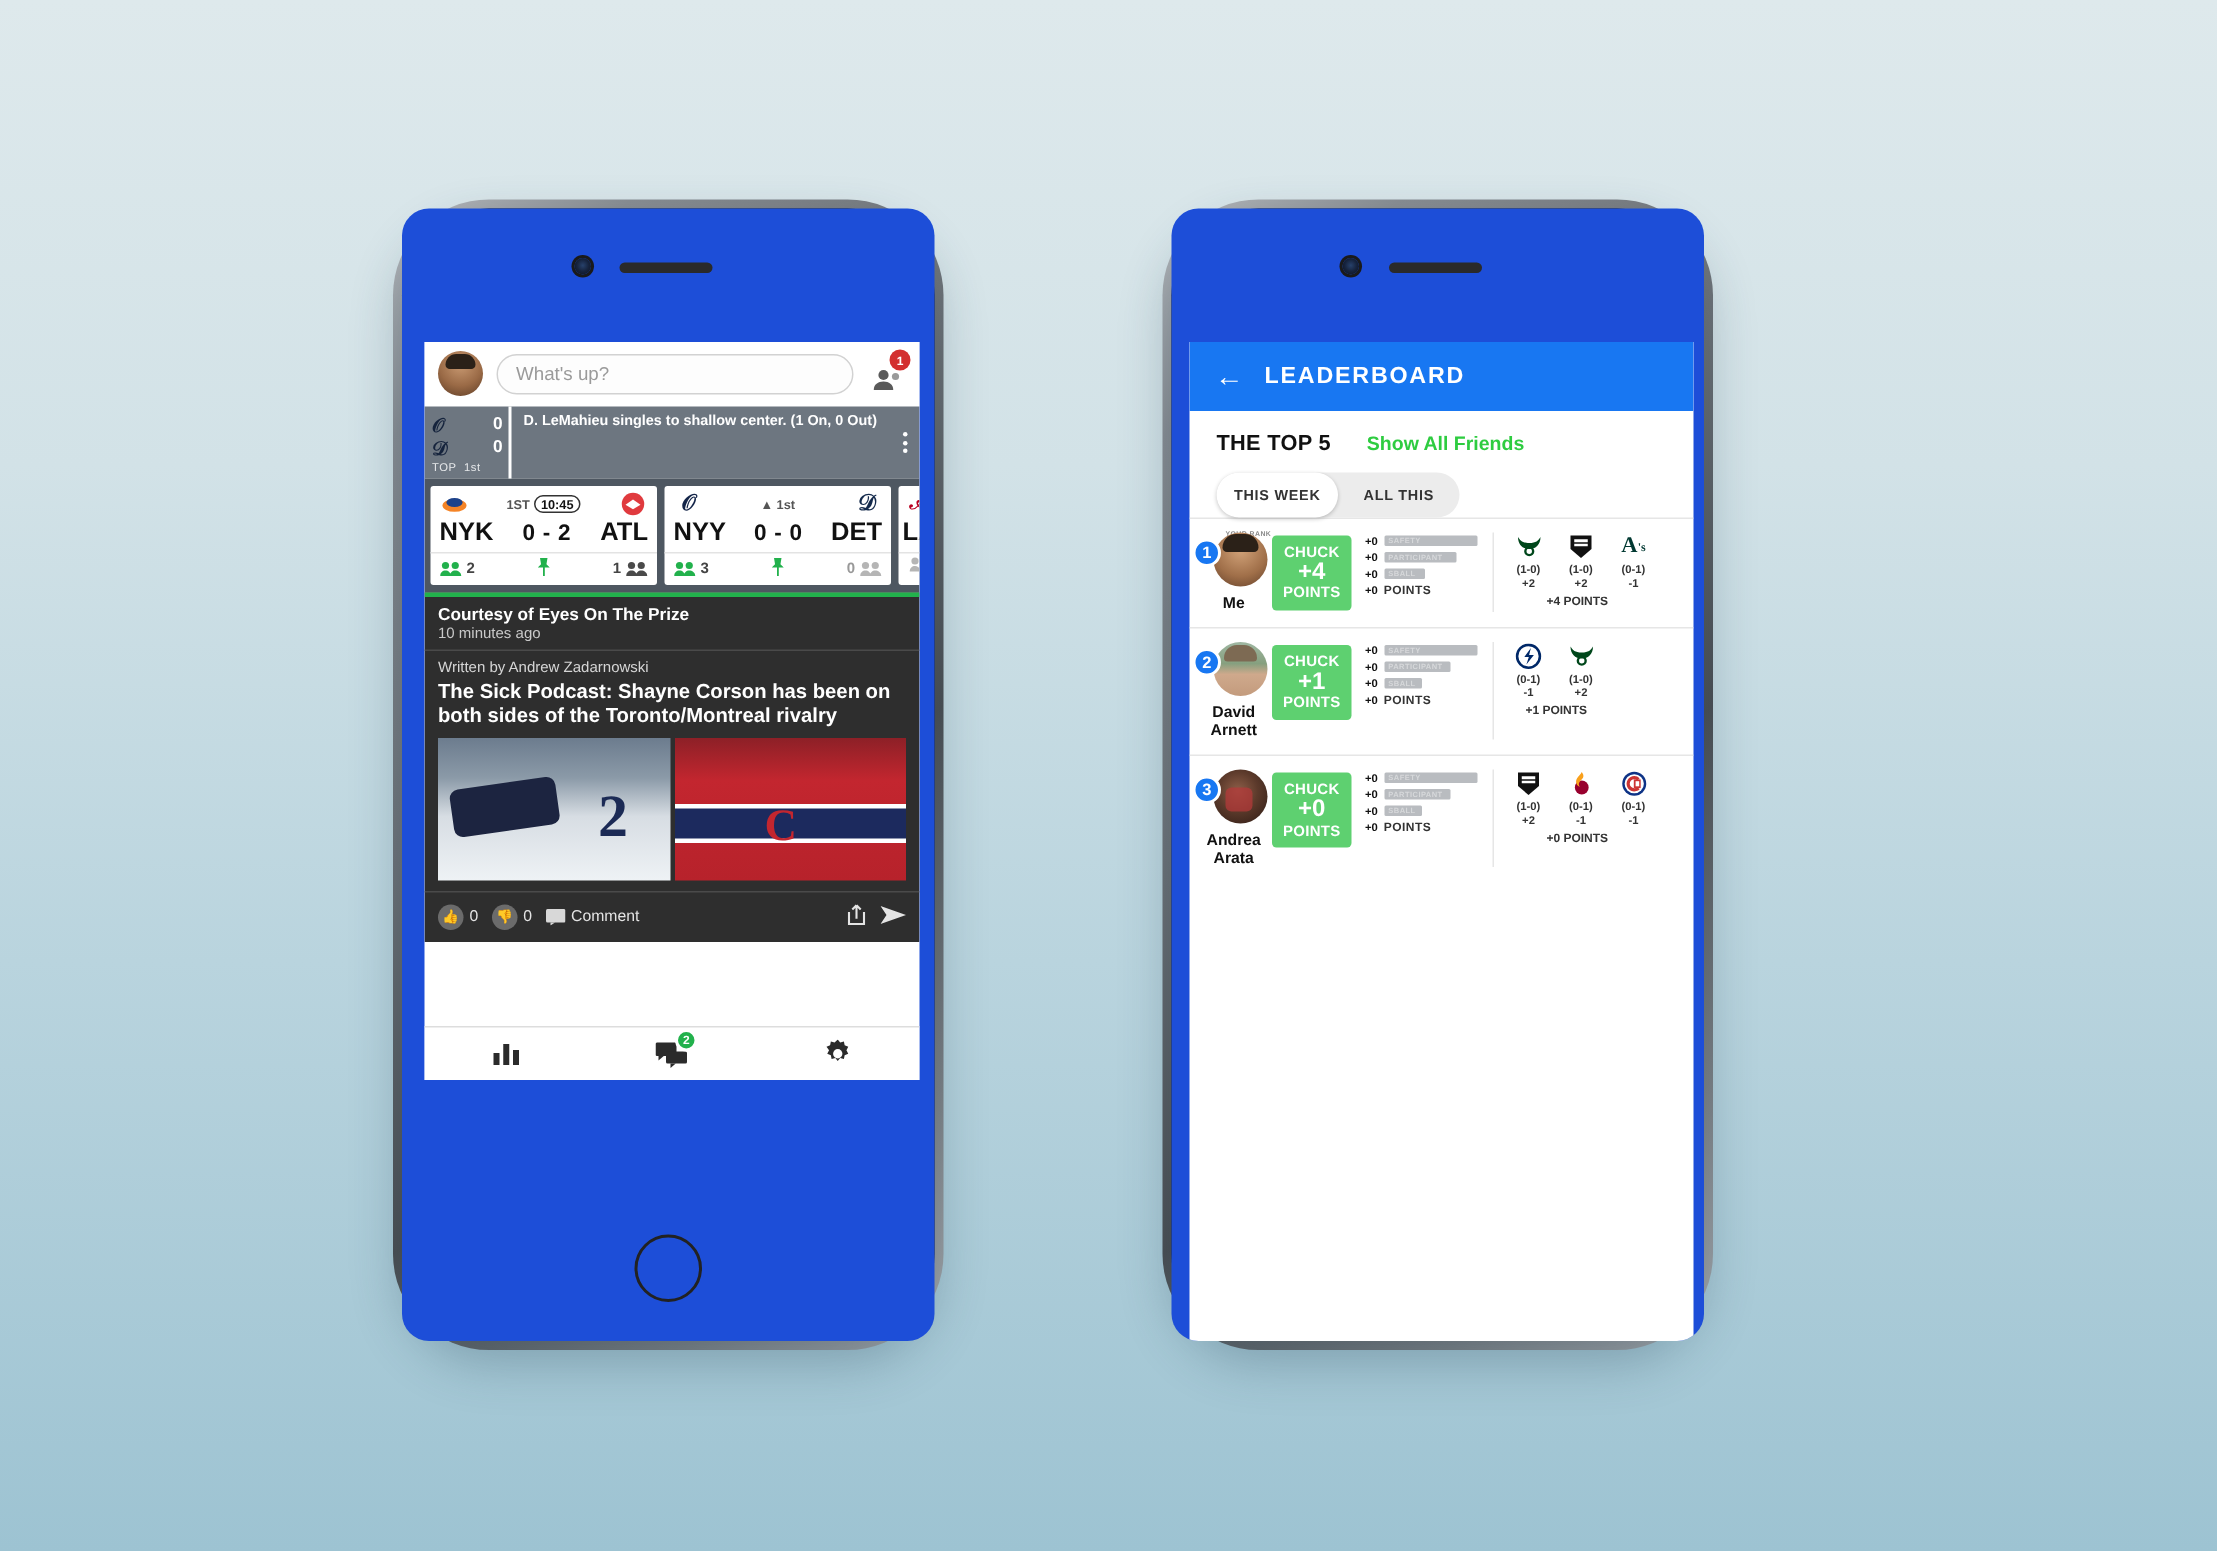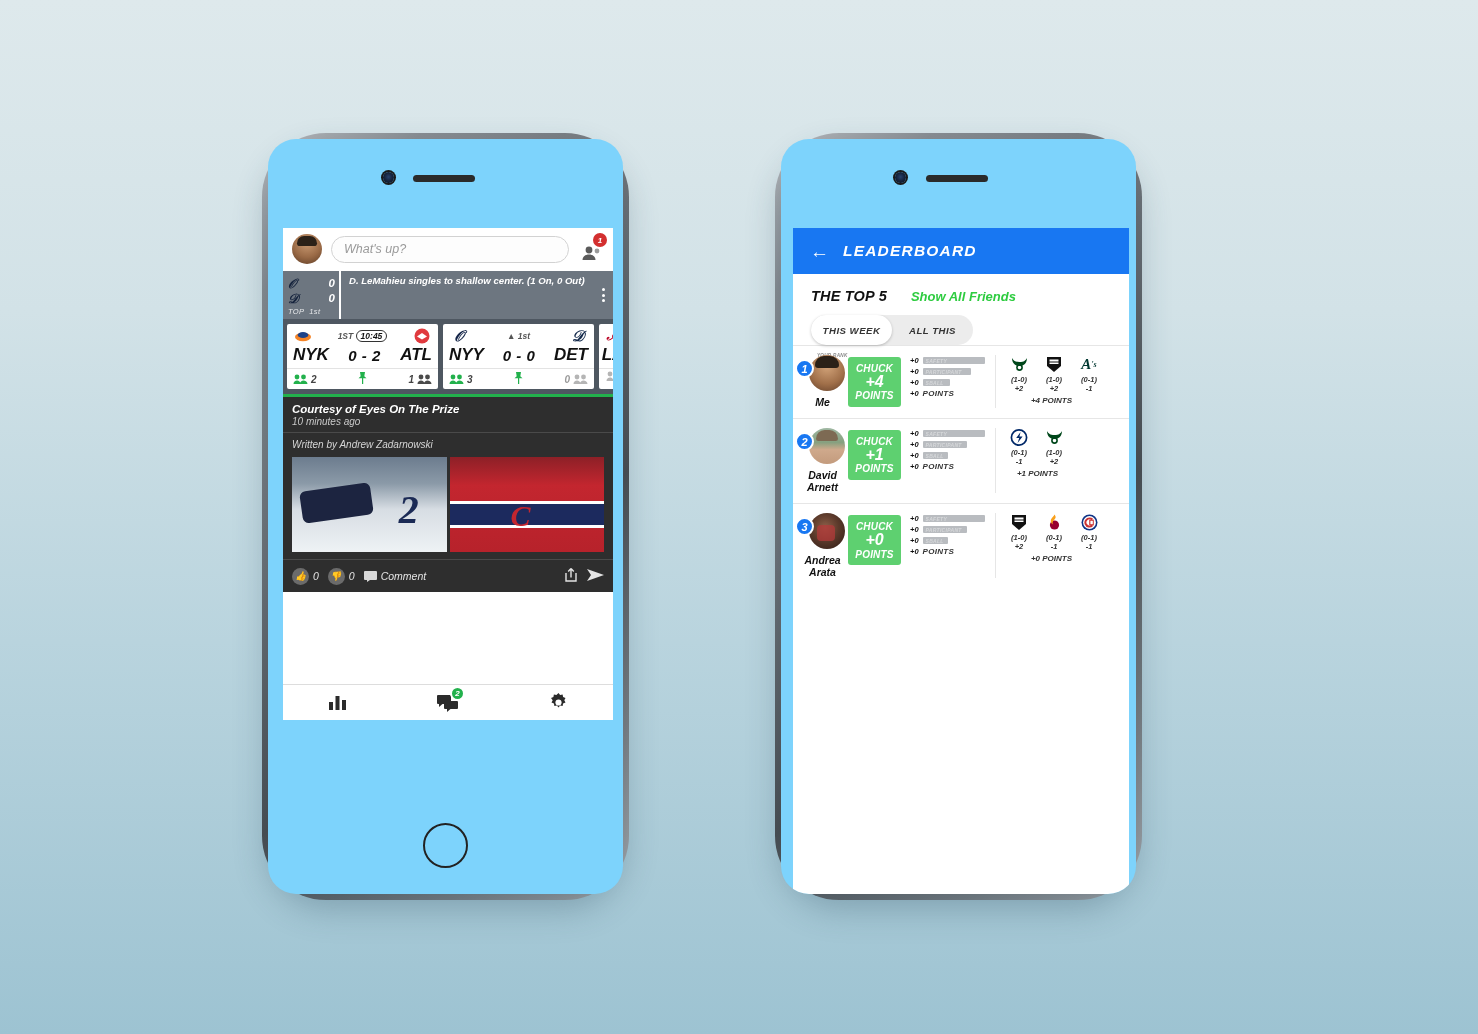--- a/index.html
+++ b/index.html
@@ -9,21 +9,21 @@
     background: linear-gradient(180deg, #dee9ec 0%, #d2e2e7 30%, #b9d4de 62%, #9dc3d2 100%);
     position: relative;
   }
 
   
   .phone { position: absolute; border-radius: 58px; background: #0a0a0a;
            box-shadow: 0 14px 34px rgba(40,70,90,.32); }
   .phone::before { content:""; position:absolute; inset:-6px; border-radius:64px;
            background: linear-gradient(135deg,#b9bcc0 0%, #8a8e93 14%, #6c7075 40%, #4a4d51 62%, #7f8387 85%, #abaeb2 100%);
            z-index:-1; }
-  .phone-inner { position:absolute; inset:0; border-radius:28px; background:#7dd3fc; overflow:hidden;font-style:italic; }
+  .phone-inner { position:absolute; inset:0; border-radius:18px; background:#1d4ed8; overflow:hidden; }
   .cam { position:absolute; width:11px; height:11px; border-radius:50%;
          background: radial-gradient(circle at 50% 45%, #27416b 0%, #16233d 48%, #0d1118 100%);
          box-shadow: 0 0 0 2px #1a1a1a; }
   .speaker { position:absolute; height:7px; border-radius:4px; background:#2a2a2a; }
   .home { position:absolute; border-radius:50%; border:2px solid #222; }
   .screen { position:absolute; background:#fff; overflow:hidden; }
 
   
   .l-screen { font-size: 11px; color:#111; }
   .composer { display:flex; align-items:center; gap:9px; padding:6px 9px 7px 9px; background:#fff; }
@@ -299,20 +299,21 @@
 
       <div class="feed">
 
         <div class="post">
           <div class="post-src">
             <div class="src">Courtesy of Eyes On The Prize</div>
             <div class="ago">10 minutes ago</div>
           </div>
           <div class="post-body">
             <div class="post-by">Written by Andrew Zadarnowski</div>
+            <div class="post-title">The Sick Podcast: Shayne Corson has been on both sides of the Toronto/Montreal rivalry</div>
           </div>
           <div class="post-img">
             <div class="img-l"></div>
             <div class="img-r"></div>
           </div>
           <div class="post-actions">
             <span class="pa">
               <span class="pa-circle">👍</span>
               <span>0</span>
             </span>

